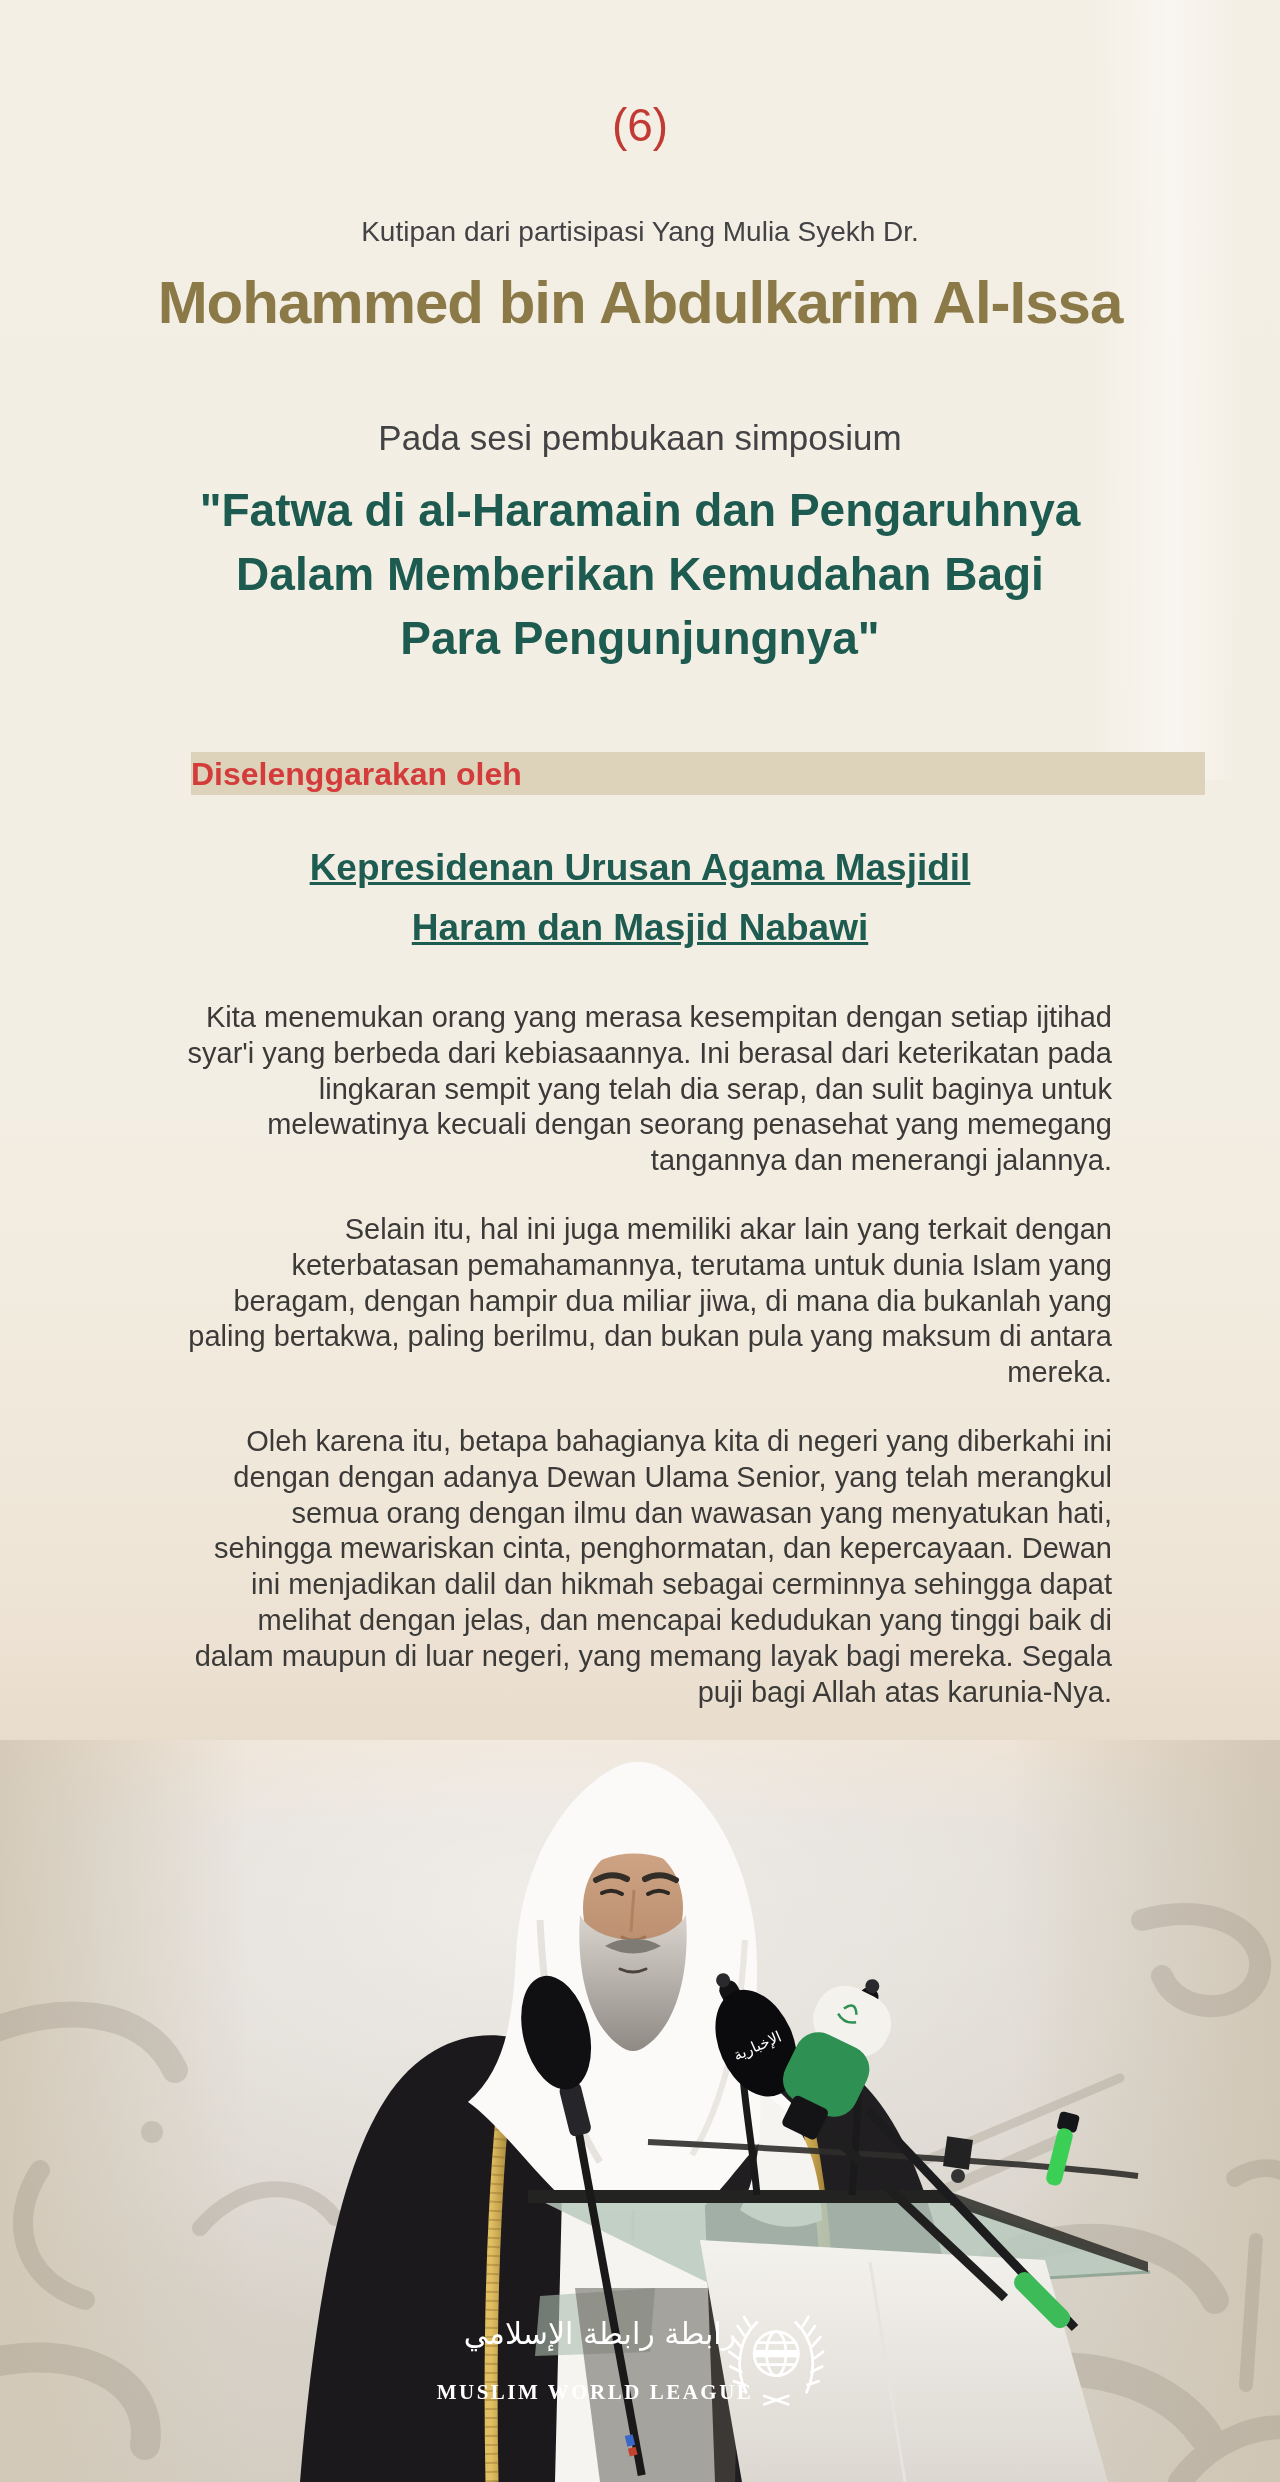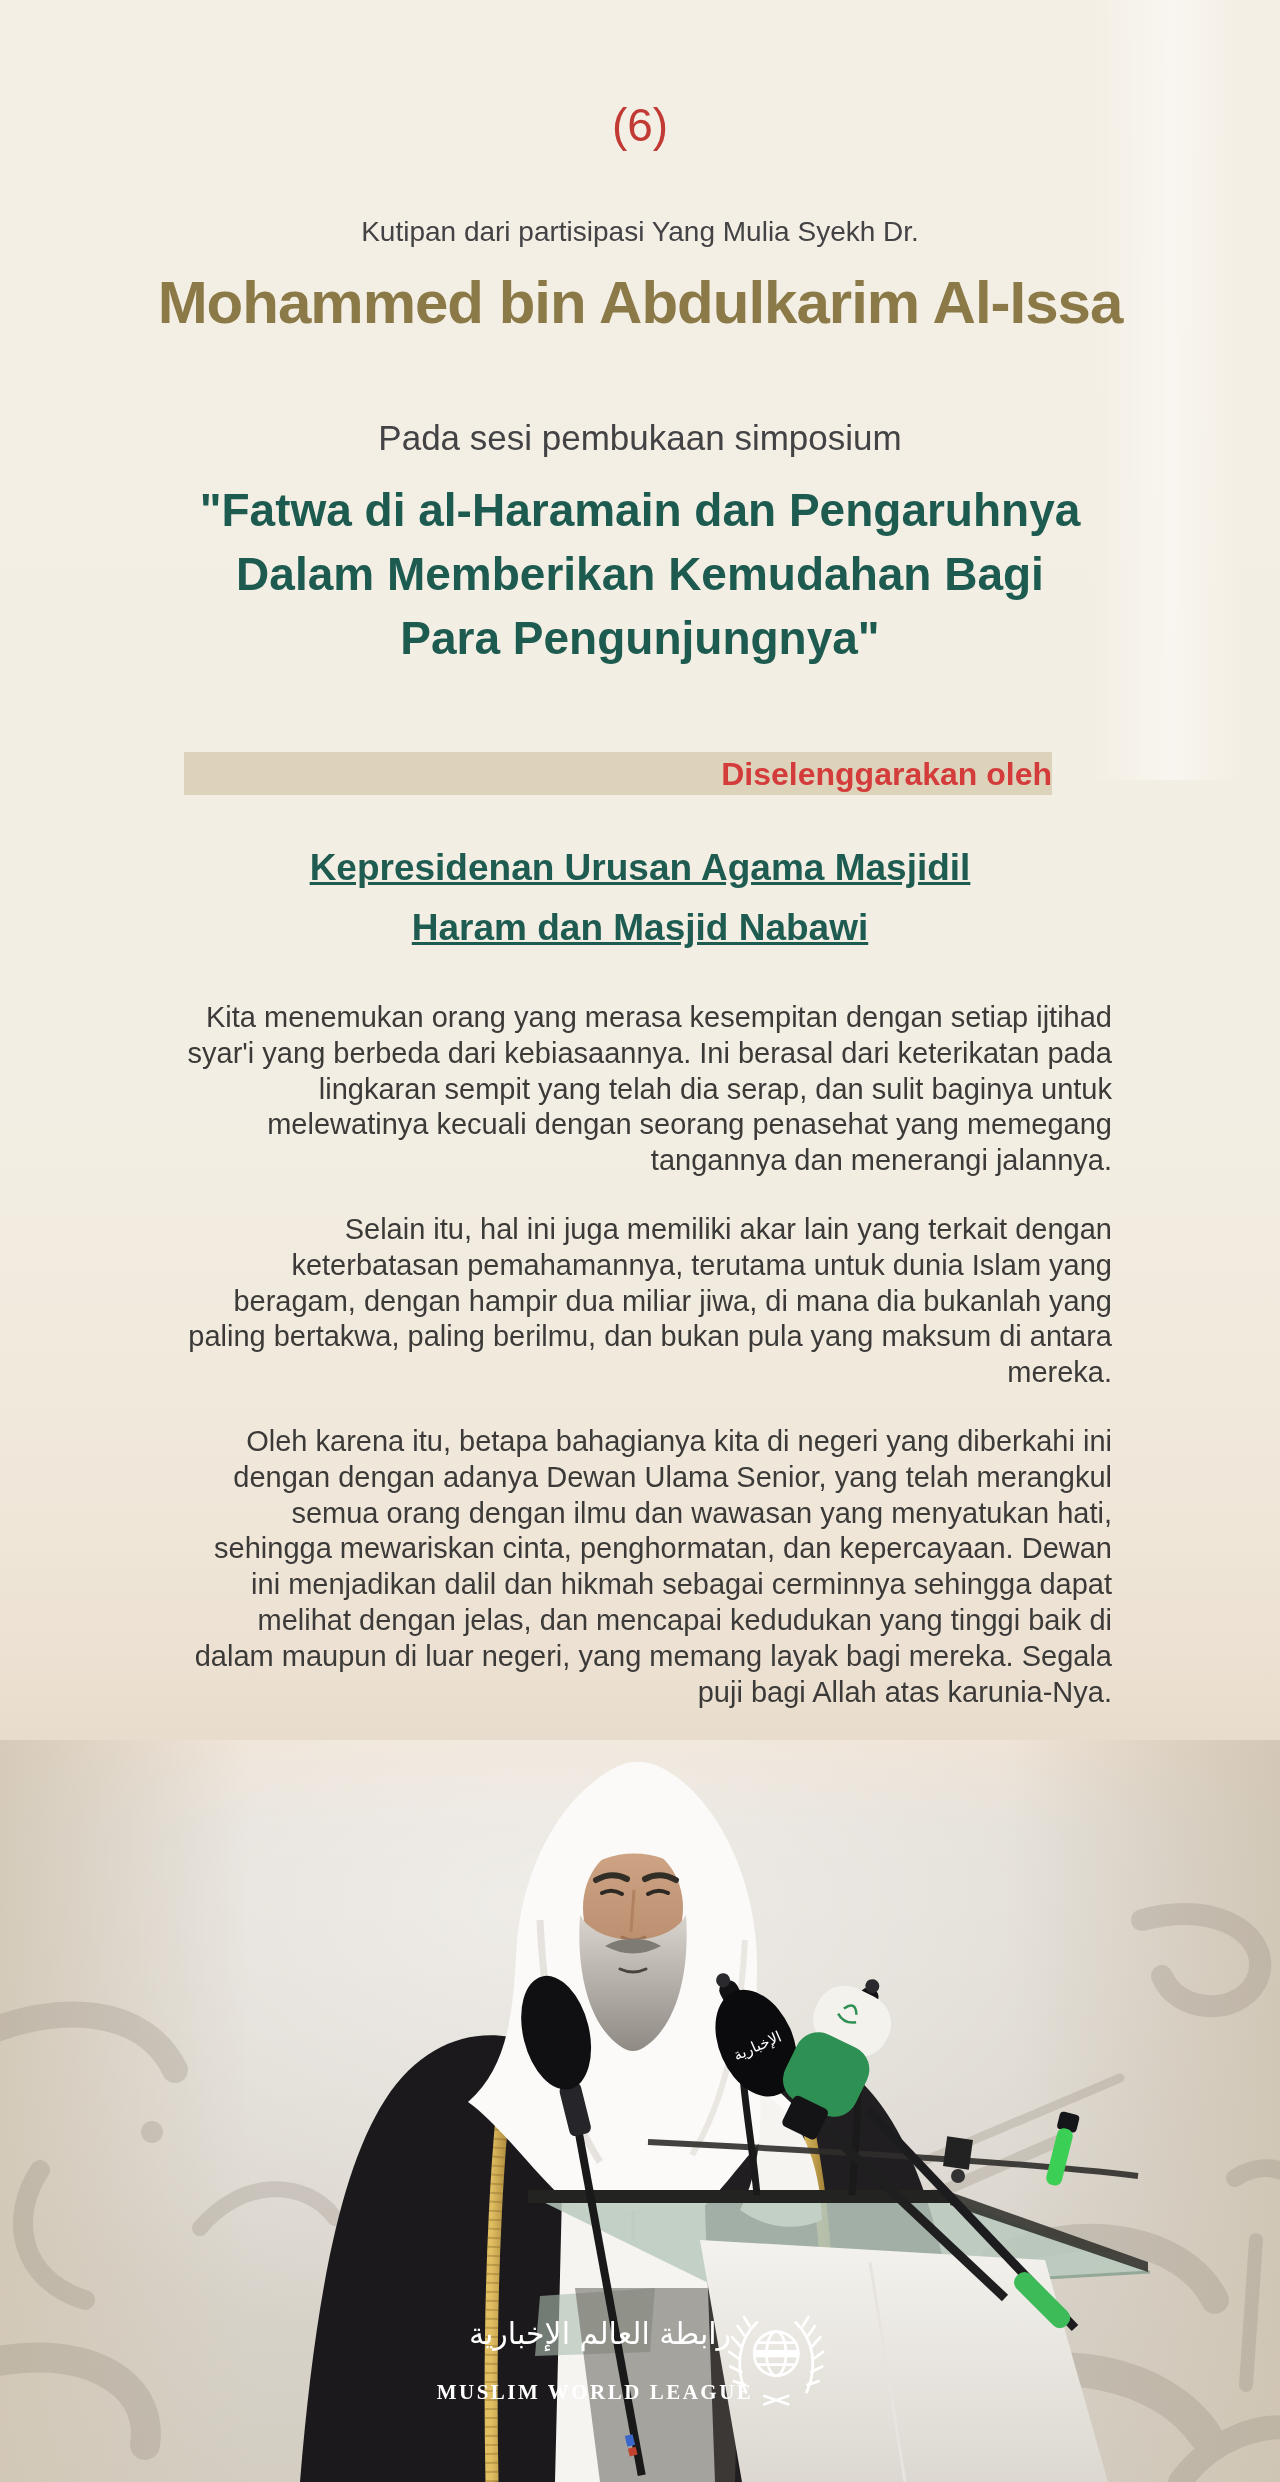--- a/index.html
+++ b/index.html
@@ -12,22 +12,22 @@
     position:absolute;top:0;right:40px;width:150px;height:780px;
     background:linear-gradient(90deg,rgba(255,255,255,0) 0%,rgba(255,255,255,0.45) 55%,rgba(255,255,255,0) 100%);
   }
   .center{position:absolute;left:0;width:100%;text-align:center;}
   .num{top:98px;font-size:46px;color:#c23a34;}
   .intro{top:216px;font-size:28px;color:#434244;}
   .name{top:268px;font-size:60px;font-weight:bold;color:#8b7a48;letter-spacing:-1px;}
   .session{top:418px;font-size:35px;color:#434244;}
   .symp{top:478px;font-size:46px;font-weight:bold;color:#1d5a4f;line-height:64px;}
   .orgbar{
-    position:absolute;top:752px;left:184px;width:868px;height:43px;
-    background:#ddd2ba;text-align:right;
+    position:absolute;top:752px;left:191px;width:1014px;height:43px;
+    background:#ddd2ba;text-align:left;
   }
   .orgbar span{display:inline-block;line-height:45px;font-size:32px;font-weight:bold;color:#d43c3c;}
   .orgname{top:838px;font-size:37px;font-weight:bold;color:#1e5b50;line-height:60px;text-decoration:underline;}
   .bodytext{
     position:absolute;top:1000px;left:178px;width:934px;
     font-size:29px;line-height:35.8px;color:#3b3a38;text-align:left;
   }
   .bodytext p{margin:0 0 33px 0;text-align:right;}
   .photo{position:absolute;top:1740px;left:0;width:1280px;height:742px;}
   .photo svg{display:block;}
@@ -244,17 +244,17 @@
         <path d="M 26 30 H 68 M 26 54 H 68"></path>
         <rect x="22" y="38" width="50" height="8" fill="#ffffff" stroke="none"></rect>
         <path d="M 14 84 C 2 58 6 26 26 8"></path>
         <path d="M 80 84 C 92 58 88 26 68 8"></path>
         <path d="M 13 76 L 1 72 M 9 62 L -3 56 M 7 48 L -4 40 M 8 34 L -1 24 M 12 22 L 5 12 M 18 12 L 12 2"></path>
         <path d="M 81 76 L 93 72 M 85 62 L 97 56 M 87 48 L 98 40 M 86 34 L 95 24 M 82 22 L 89 12 M 76 12 L 82 2"></path>
         <path d="M 34 88 L 60 97 M 60 88 L 34 97"></path>
       </g>
     </svg>
 
-    <div class="logo-ar">رابطة العالم الإخبارية</div>
+    <div class="logo-ar">رابطة رابطة الإسلامي</div>
     <div class="logo-en">MUSLIM WORLD LEAGUE</div>
   </div>
 
 </div>
 
 </body></html>

